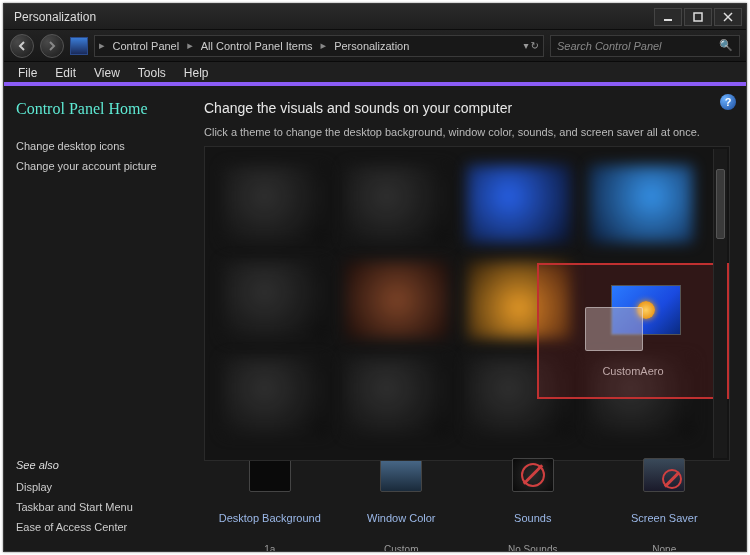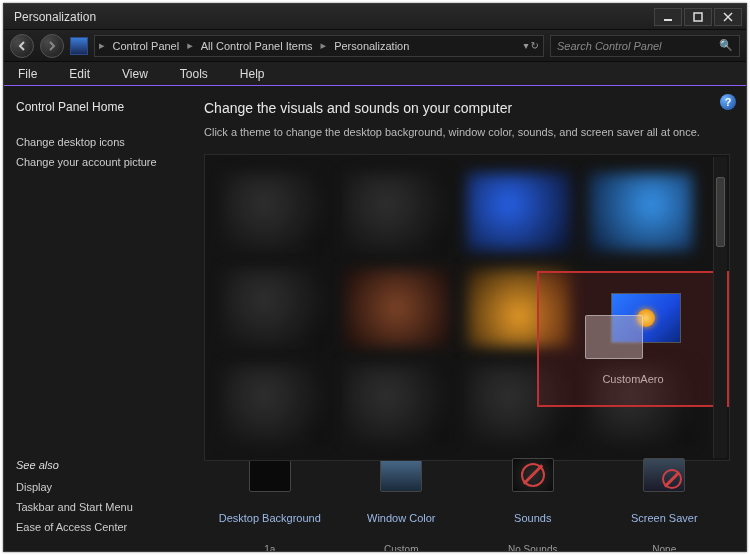--- a/index.html
+++ b/index.html
@@ -11,32 +11,32 @@
   .winbtn svg { width: 10px; height:10px; }
   .navbar { height: 32px; background: linear-gradient(#222,#181818); display: flex; align-items: center; padding: 0 6px; gap: 6px; border-bottom: 1px solid #0a0a0a; }
   .navbtn { width: 24px; height: 24px; border-radius: 50%; background: radial-gradient(circle at 30% 30%, #4a4a4a, #1a1a1a); border:1px solid #555; display:flex;align-items:center;justify-content:center; color:#aaa; }
   .cp-icon { width: 18px; height: 18px; background: linear-gradient(#3a7bd5,#1a2a5a); border:1px solid #2a4a8a; }
   .breadcrumb { flex: 1; height: 22px; background: #181818; border: 1px solid #3a3a3a; display: flex; align-items: center; color: #ccc; font-size: 11px; overflow:hidden; }
   .breadcrumb .sep { color: #888; padding: 0 4px; }
   .breadcrumb .crumb { padding: 0 4px; white-space: nowrap; }
   .breadcrumb .reficons { margin-left:auto; padding: 0 4px; display:flex; gap:2px; color:#999; font-size:10px;}
   .search { width: 190px; height: 22px; background: #181818; border: 1px solid #3a3a3a; display:flex; align-items:center; padding: 0 6px; color:#888; font-style: italic; font-size: 11px; }
   .search .mag { margin-left:auto; font-style:normal; color:#aaa; }
-  .menubar { height: 24px; background: #1f1f1f; display:flex; align-items:center; padding: 0 6px; gap: 16px; border-bottom:1px solid #8b5cf6; }
+  .menubar { height: 24px; background: #1f1f1f; display:flex; align-items:flex-end; padding: 0 6px; gap: 2px; border-bottom:4px solid #8b5cf6; }
   .menubar .menu { color:#ddd; font-size: 12px; padding: 2px 8px; }
   .content { flex:1; display:flex; overflow:hidden; }
   .sidebar { width: 190px; padding: 14px 12px; color:#ccc; font-size: 11px; display:flex; flex-direction:column; }
-  .sidebar .home { color:#e5e5e5; font-size: 12px; margin-bottom: 18px; }
+  .sidebar .home { color:#5eead4; font-size: 16px; margin-bottom: 18px; font-family: Liberation Serif, serif; }
   .sidebar .link { color:#ccc; margin: 4px 0; cursor:pointer; }
   .sidebar .spacer { flex:1; }
   .sidebar .seealso { color:#ddd; margin-top: 8px; margin-bottom:6px; font-size:11px;font-style:italic; }
   .main { flex:1; position:relative; padding: 14px 16px 10px 10px; color:#ccc; display:flex; flex-direction:column; }
   .helpicon { position:absolute; top:8px; right:10px; width:16px;height:16px; border-radius:50%; background:radial-gradient(circle at 30% 30%, #6ab0ff,#1a4a9a); color:#fff; font-size:11px; display:flex;align-items:center;justify-content:center; font-weight:bold;}
   .main h1 { font-size: 14px; font-weight: 400; color:#e8e8e8; margin-bottom: 10px; }
-  .main .sub { font-size: 11px; color:#bbb; margin-bottom: 16px; }
+  .main .sub { font-size: 11px; color:#bbb; margin-bottom: 8px; }
   .themegrid { flex:1; background:#141414; border:1px solid #2a2a2a; position:relative; overflow:hidden; }
   .blurrow { display:flex; gap: 18px; padding: 18px 18px 0 18px; }
   .blurthumb { width: 104px; height: 78px; background: #1a1a1a; border-radius:2px; filter: blur(7px); opacity:.9; }
   .b1 { background: radial-gradient(circle at 40% 40%, #2a6aff, #081028); }
   .b2 { background: radial-gradient(circle at 50% 50%, #8a4a2a, #1a0a08); }
   .b3 { background: radial-gradient(circle at 60% 40%, #3aa0ff, #0a1a3a); }
   .b4 { background: radial-gradient(circle at 50% 60%, #ffaa2a, #2a1a08); }
   .b5 { background: radial-gradient(circle at 40% 40%, #333, #0a0a0a); }
   .selected-theme { position:absolute; right: 0px; top: 116px; width: 192px; height: 136px; border: 2px solid #c03030; background: rgba(180,40,40,.18); display:flex; flex-direction:column; align-items:center; justify-content:center; }
   .selected-theme .stack { position:relative; width: 96px; height: 66px; }

